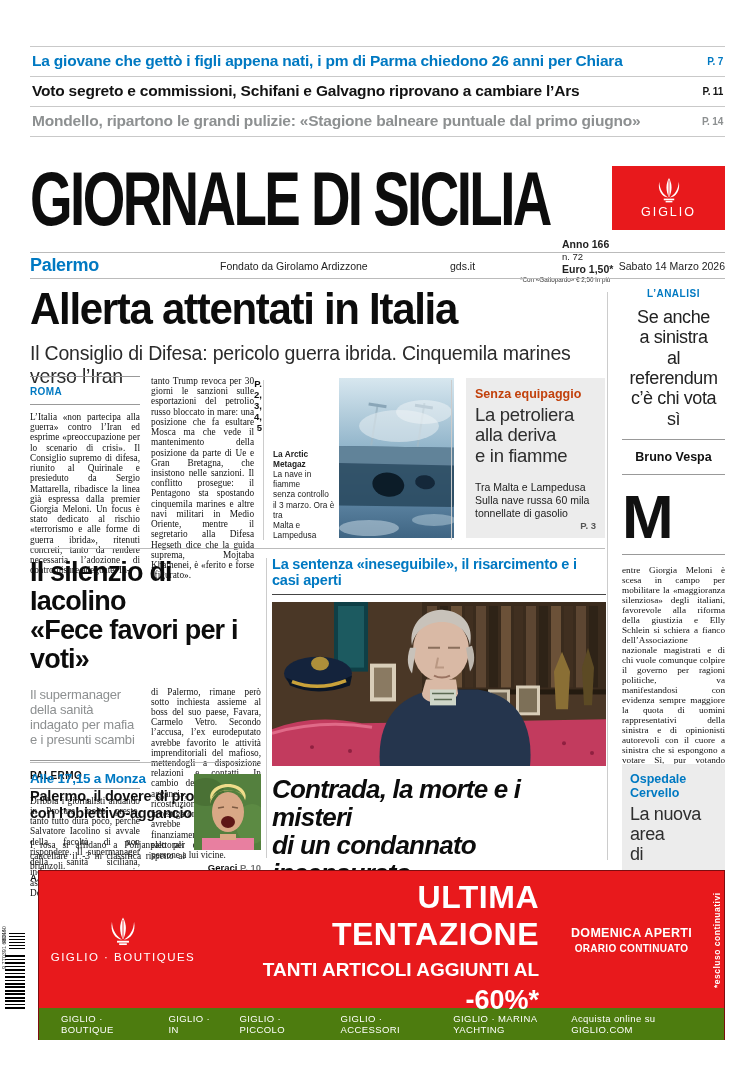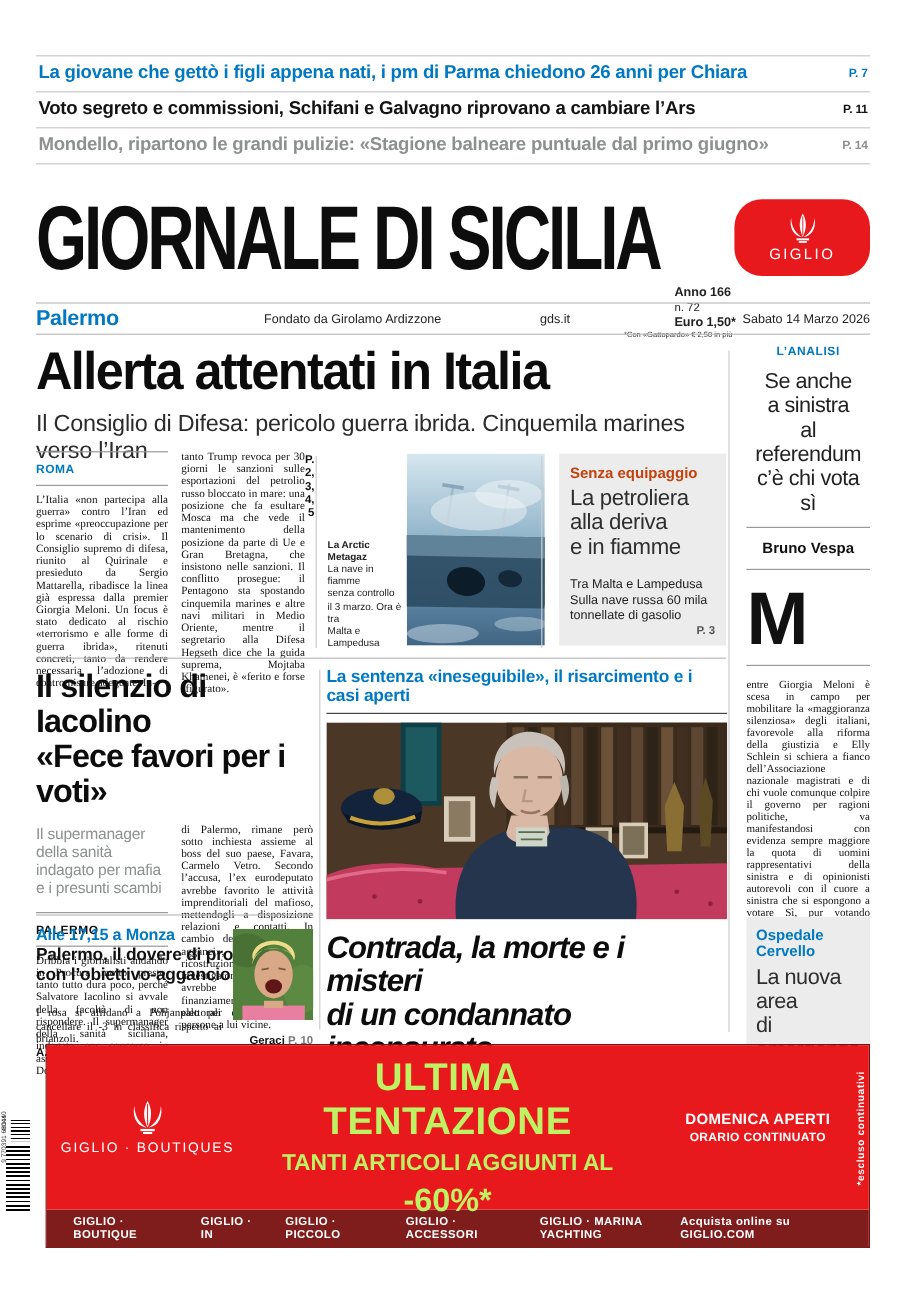--- a/index.html
+++ b/index.html
@@ -17,21 +17,21 @@
   .t-black { color:#131313; }
   .t-gray  { color:#8d9091; }
   .teaser .pg { font-size:10px; }
 
   
   .masthead { position:absolute; top:142px; left:30px; right:30px; height:110px;margin-top:20px; }
   .mast-title { position:absolute; left:0; top:0; font-size:64px; font-weight:700;
                 letter-spacing:-3px; color:#0d0d0d; white-space:nowrap;
                 transform:scale(0.855,1.18); transform-origin:left top; line-height:62px; }
   .logo-box { position:absolute; right:0; top:4px; width:113px; height:64px; background:#e8191c;
-              display:flex; flex-direction:column; align-items:center; justify-content:center;border-radius:23px; }
+              display:flex; flex-direction:column; align-items:center; justify-content:center; }
   .logo-box .crest { width:30px; height:26px; }
   .logo-box .logo-word { color:#fff; font-size:12.5px; letter-spacing:2px; margin-top:2px; }
   .price-block { position:absolute; left:532px; top:76px; width:150px; font-size:9.5px; color:#222; line-height:1.25; }
   .price-block .b { font-weight:bold; font-size:10.5px; }
   .price-note { font-size:6.3px; margin-left:-42px; white-space:nowrap; color:#333; }
 
   
   .infobar { position:absolute; top:252px; left:30px; right:30px; height:27px;
              border-top:1px solid #bbb; border-bottom:1px solid #bbb;
              display:flex; align-items:center; font-size:10.5px; color:#222; }
@@ -116,31 +116,31 @@
   .cervello .gk { font-size:12.5px; font-weight:bold; color:#0079c2; }
   .cervello .gt { font-size:18px; font-weight:300; color:#2e2e2e; line-height:1.12; margin-top:4px; letter-spacing:-0.4px; white-space:pre-line; }
   .cervello .byline { margin-top:6px; }
 
   
   .ad { position:absolute; left:38px; top:870px; width:687px; height:170px; border:1px solid #7d0d10; }
   .ad-top { height:137px; background:#e8191c; position:relative; display:flex; align-items:center; }
   .ad-logo { width:168px; display:flex; flex-direction:column; align-items:center; }
   .ad-logo .crest { width:34px; height:30px; }
   .ad-logo .lw { color:#fff; font-size:11.5px; letter-spacing:1.5px; margin-top:5px; }
-  .ad-center { flex:1; text-align:center; color:#bef264; margin-top:16px; }
+  .ad-center { flex:1; text-align:right; color:#ffffff; margin-top:16px; }
   .ad-l1 { font-size:32px; font-weight:bold; letter-spacing:0.5px; }
   .ad-l2 { font-size:19px; font-weight:bold; margin-top:6px; }
   .ad-l3 { font-size:27px; font-weight:bold; margin-top:4px; }
   .ad-right { width:185px; text-align:center; color:#fff; }
   .ad-r1 { font-size:12.5px; font-weight:bold; letter-spacing:0.3px; }
   .ad-r2 { font-size:10px; font-weight:bold; margin-top:3px; letter-spacing:0.3px; }
   .ad-side { position:absolute; right:2px; top:12px; color:#fff; font-size:8.5px; font-weight:bold;
              writing-mode:vertical-rl; transform:rotate(180deg); letter-spacing:0.5px; height:115px; text-align:center; }
-  .ad-bar { height:32px; background:#7f1d1d; display:flex; align-items:center; color:#fff;
-            font-size:9.5px; font-weight:bold; letter-spacing:0.4px; padding:0 22px; }
+  .ad-bar { height:32px; background:#4d7c0f; display:flex; align-items:center; color:#fff;
+            font-size:9.5px; font-weight:normal; letter-spacing:0.4px; padding:0 22px; }
   .ad-links { display:flex; gap:24px; }
   .ad-shop { margin-left:auto; }
 
   
   .barcode { position:absolute; left:3px; top:933px; width:25px; height:80px; background:#fff; }
   .bc-sm { position:absolute; top:0; left:6px; width:16px; height:18px;
            background:repeating-linear-gradient(to bottom,#000 0 1px,#fff 1px 3px); }
   .bc-main { position:absolute; top:22px; left:2px; width:20px; height:55px;
              background:repeating-linear-gradient(to bottom,#000 0 1.5px,#fff 1.5px 3.5px); }
   .bc-num { position:absolute; right:-16px; top:36px; font-size:5.5px; color:#333;

